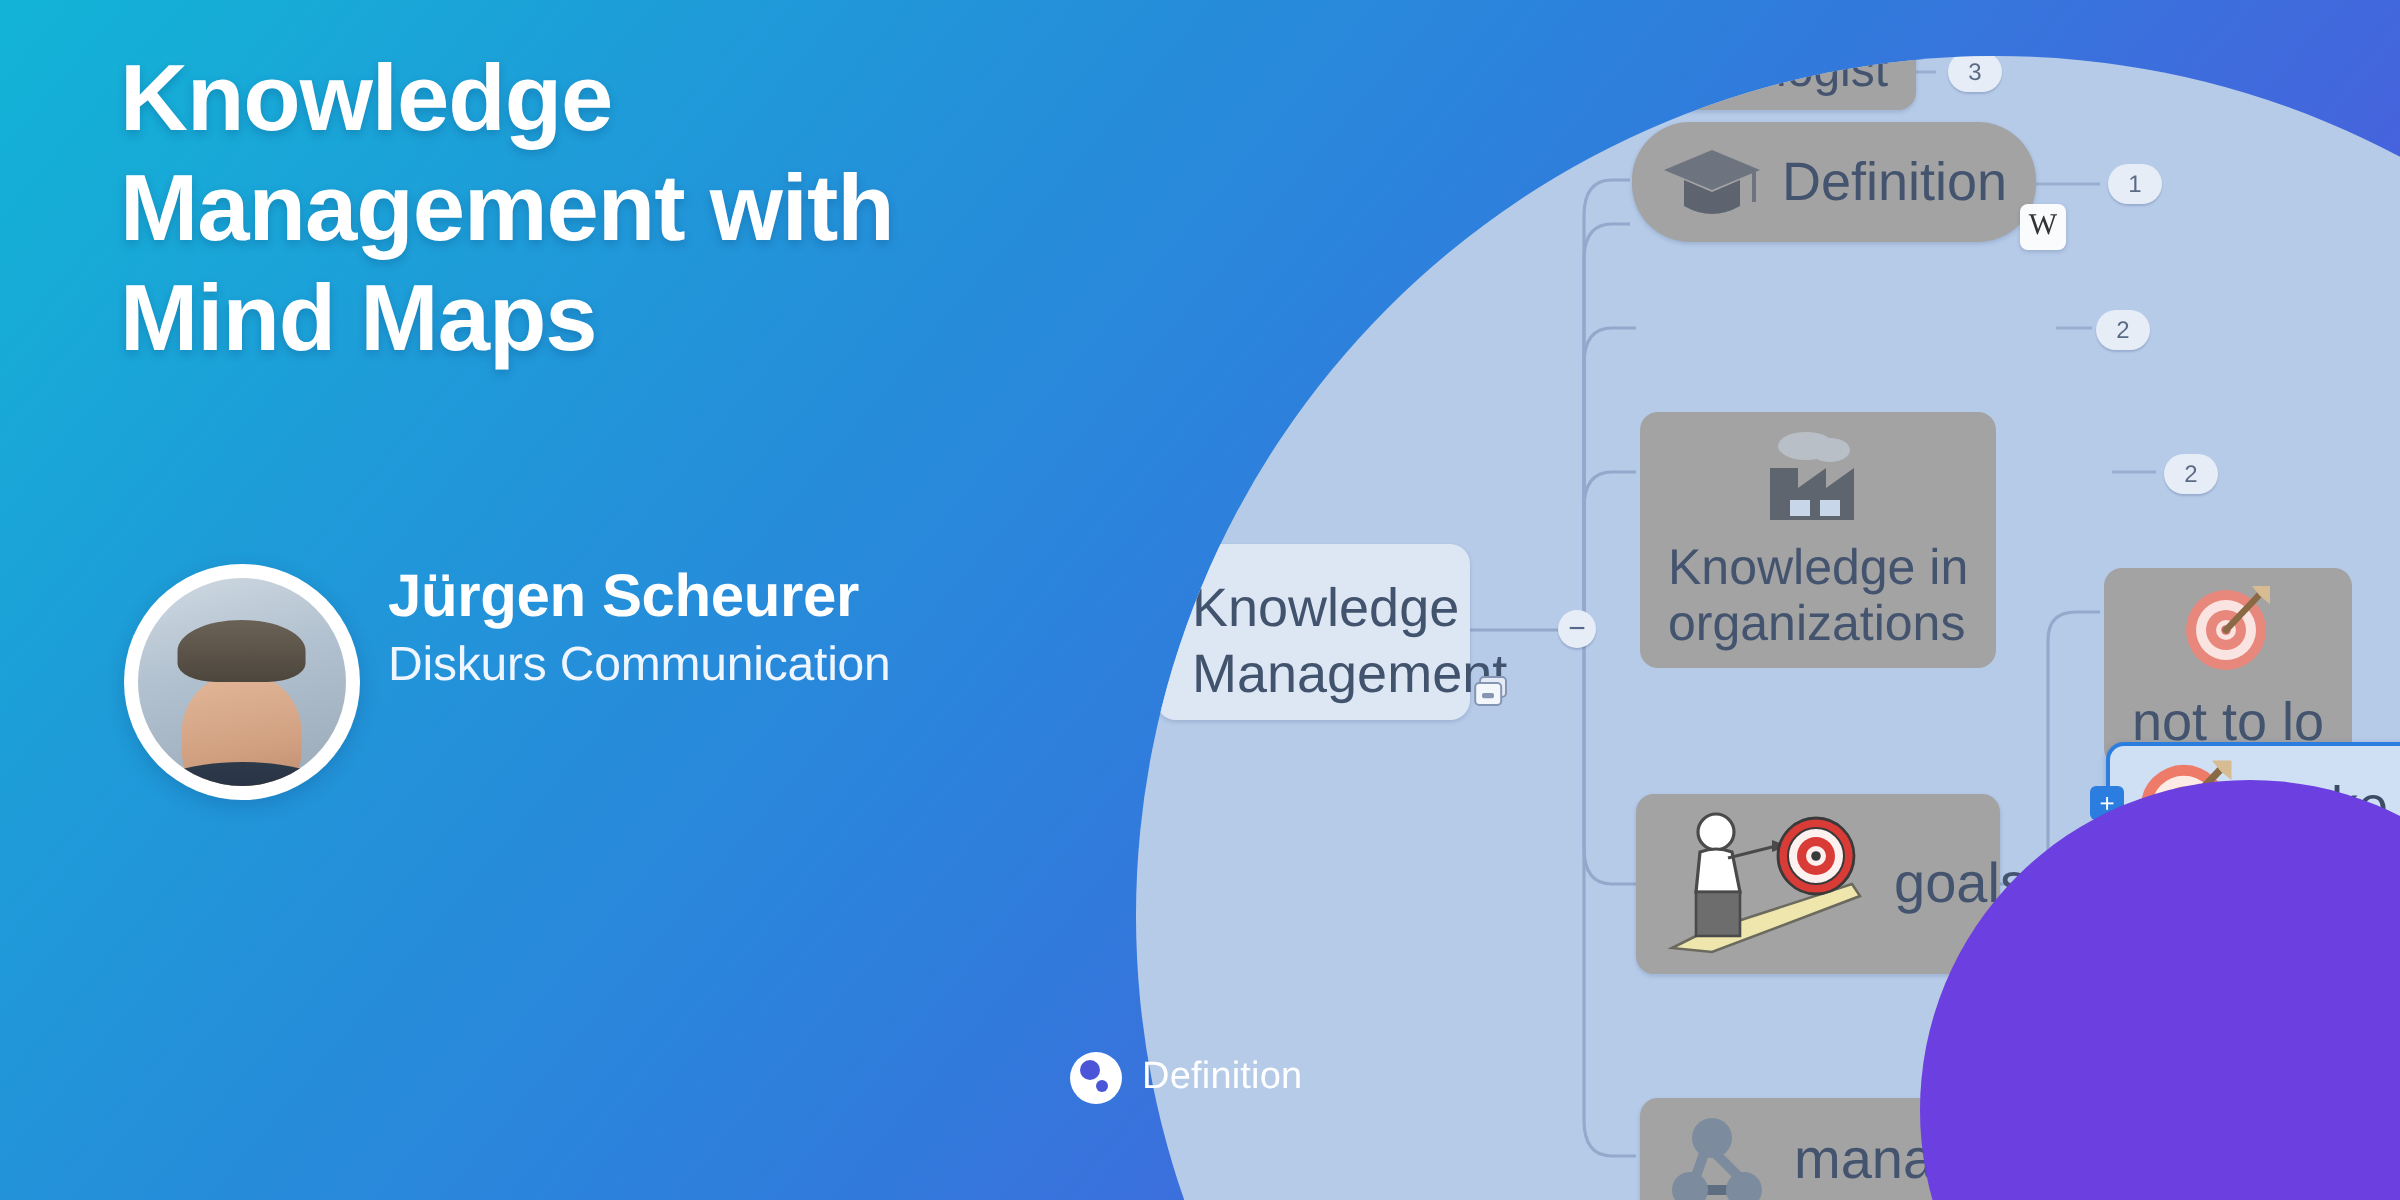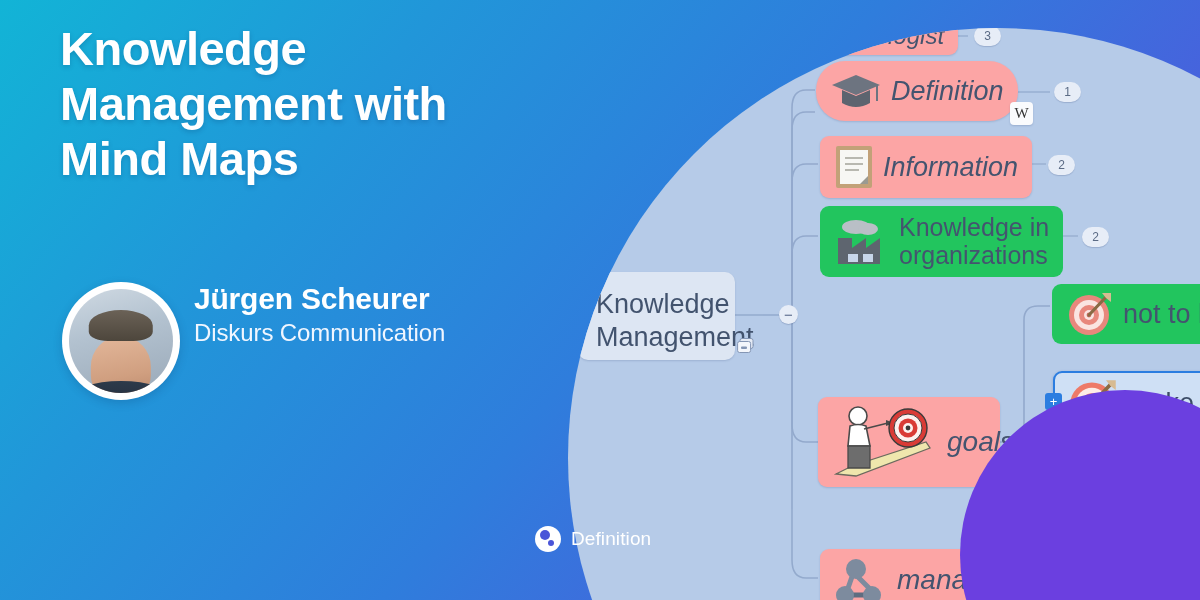--- a/index.html
+++ b/index.html
@@ -85,22 +85,22 @@
     background:#eef2f9;
     border-radius:9px;
     box-shadow:0 1px 2px rgba(40,60,110,0.18);
     display:flex; align-items:center; gap:9px;
     padding:7px 13px;
     color:#44546f;
     font-size:23px;
     line-height:1.12;
     white-space:nowrap;
   }
-  .node.plain { background:#fca5a5;font-style:italic; }
-  .node.tinted { background:#22c55e; box-shadow:none; }
+  .node.plain { background:#a3a3a3; }
+  .node.tinted { background:#a3a3a3; box-shadow:none;flex-direction:column; }
   .node.selected { background:#cfe0f5; border:2px solid #2b7de0; box-shadow:0 1px 3px rgba(20,60,130,0.25); }
   .node.center {
     background:#dde6f3; border-radius:10px;
     font-size:27px; color:#42536e; padding:16px 18px;
     line-height:1.22; white-space:pre-line;
   }
 
   .badge {
     position:absolute;
     min-width:27px; height:20px; border-radius:10px;
@@ -185,33 +185,20 @@
       </svg>
       <span style="font-size:27px;">Definition</span>
     </div>
     <div id="wiki-mark" style="left:1010px; top:102px;">
       <span>W</span>
     </div>
     <div class="badge" style="left:1054px; top:82px;">
       <span>1</span>
     </div>
 
-    <div class="node plain" style="left:820px; top:136px; padding:8px 14px;">
-      <svg class="ico" width="40" height="46" viewBox="0 0 40 46">
-        <rect x="2" y="2" width="36" height="42" rx="2" fill="#c2a178"></rect>
-        <rect x="6" y="6" width="28" height="34" fill="#f7f7f4"></rect>
-        <g stroke="#b8b8b0" stroke-width="2">
-          <path d="M11 14 H29"></path>
-            <path d="M11 20 H29"></path>
-            <path d="M11 26 H25"></path>
-        </g>
-        <path d="M26 40 L34 32 L34 40 Z" fill="#9a9a92"></path>
-      </svg>
-      <span style="font-size:27px;">Information</span>
-    </div>
     <div class="badge" style="left:1048px; top:155px;">
       <span>2</span>
     </div>
 
     <div class="node tinted" style="left:820px; top:206px; padding:8px 14px; align-items:center;">
       <svg class="ico" width="56" height="48" viewBox="0 0 56 48">
         <ellipse cx="22" cy="9" rx="14" ry="7" fill="#b9bfc6"></ellipse>
         <ellipse cx="34" cy="11" rx="10" ry="6" fill="#b9bfc6"></ellipse>
         <path d="M4 20 L18 20 L18 30 L32 20 L32 30 L46 20 L46 46 L4 46 Z" fill="#5e656f"></path>
         <rect x="14" y="36" width="10" height="8" fill="#c8d6ea"></rect>

